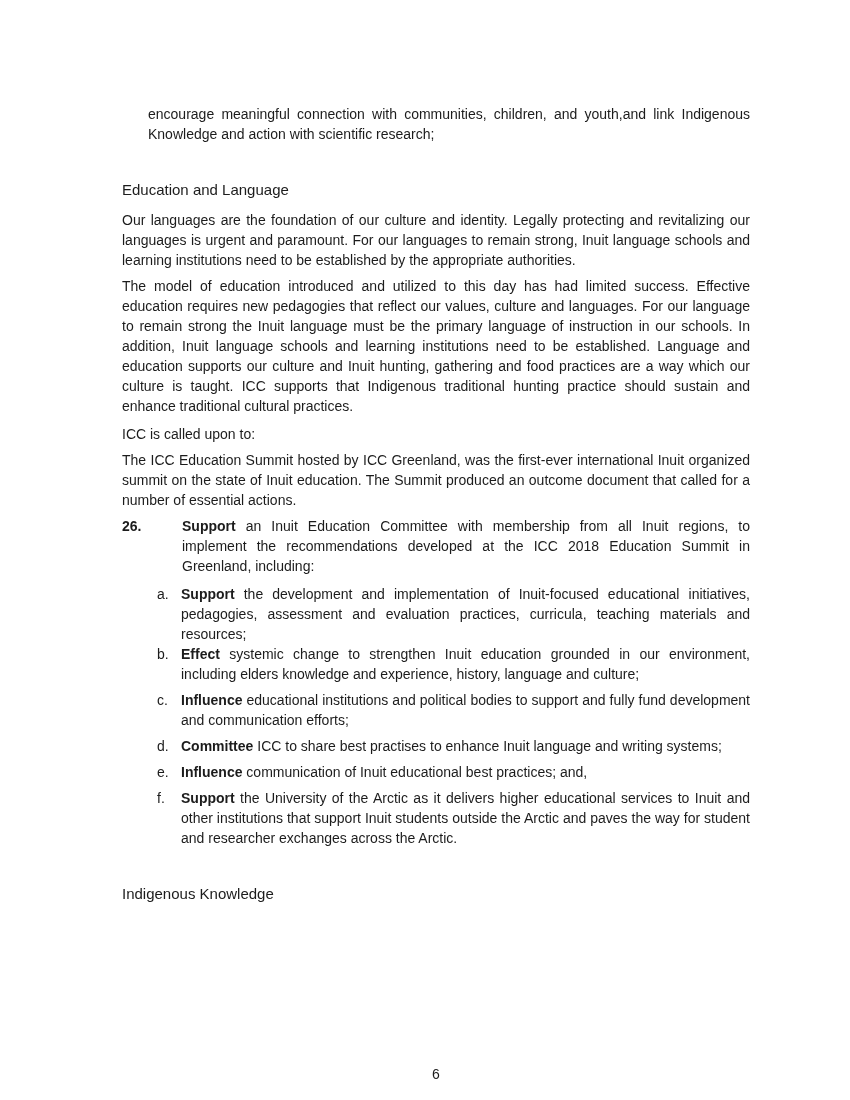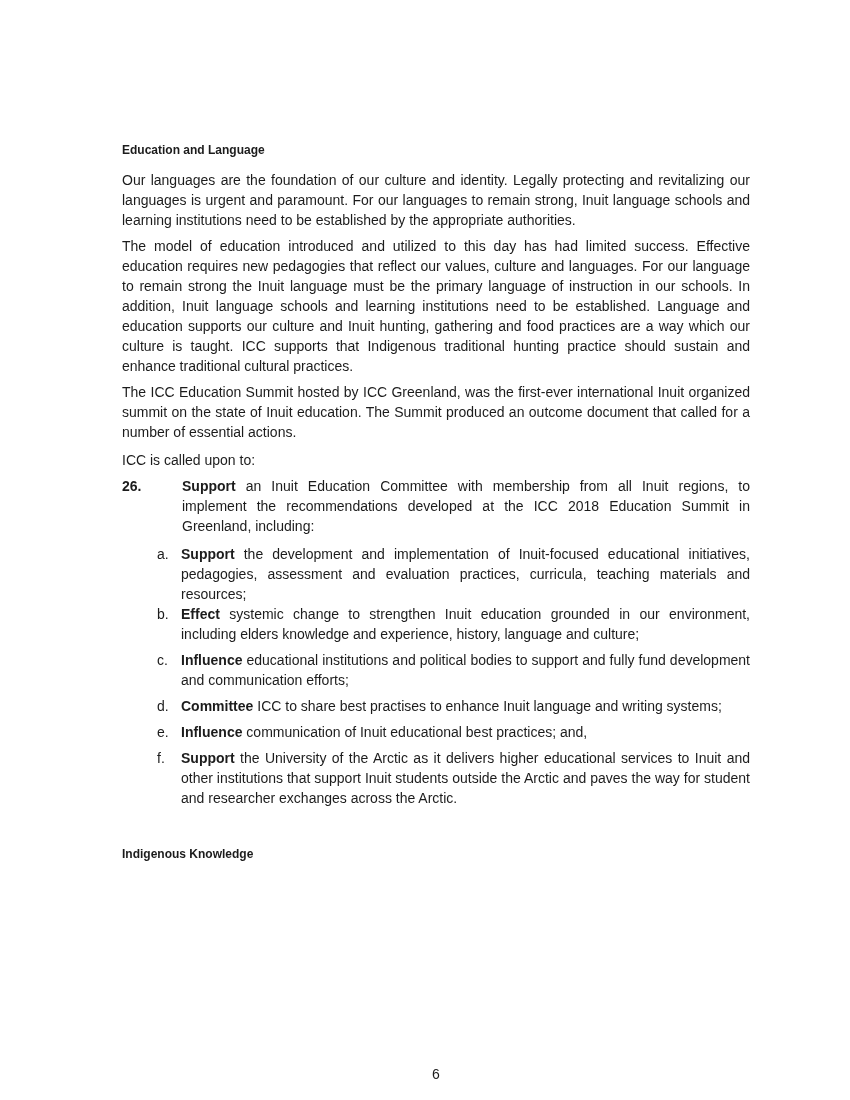--- a/index.html
+++ b/index.html
@@ -27,23 +27,23 @@
   }
   .para {
     text-align: justify;
     margin: 0;
   }
   .continuation {
     margin-left: 26px;
     margin-bottom: 0;
   }
   h2.section-heading {
-    font-size: 12px;
+    font-size: 15px;
     line-height: 20px;
-    font-weight: bold;
+    font-weight: normal;
     margin: 36px 0 10px 0;
     text-align: left;
   }
   .p1 { margin-top: 10px; }
   .p2 { margin-top: 6px; }
   .p3 { margin-top: 6px; }
   .call-line {
     margin-top: 8px;
     text-align: left;
   }
@@ -84,30 +84,31 @@
     font-size: 14px;
     color: #1c1c1c;
   }
 </style>
 </head>
 <body>
 
 <div class="page">
   <div class="content">
 
+    <p class="para continuation">encourage meaningful connection with communities, children, and youth,and link Indigenous Knowledge and action with scientific research;</p>
 
     <h2 class="section-heading">Education and Language</h2>
 
     <p class="para p1">Our languages are the foundation of our culture and identity. Legally protecting and revitalizing our languages is urgent and paramount. For our languages to remain strong, Inuit language schools and learning institutions need to be established by the appropriate authorities.</p>
 
     <p class="para p2">The model of education introduced and utilized to this day has had limited success. Effective education  requires new pedagogies that reflect our values, culture and languages. For our language to remain strong the Inuit language must be the primary language of instruction in our schools. In addition, Inuit language schools and learning institutions need to be established. Language and education supports our culture and Inuit hunting, gathering and food practices are a way which our culture is taught. ICC supports that Indigenous traditional hunting practice should sustain and enhance traditional cultural practices.</p>
 
+    <p class="para call-line">ICC is called upon to:</p>
+
     <p class="para p3">The ICC Education Summit hosted by ICC Greenland, was the first-ever international Inuit organized summit on the state of Inuit education. The Summit  produced an outcome document that called for a number of essential actions.</p>
-
-    <p class="para call-line">ICC is called upon to:</p>
 
     <div class="num-item">
       <span class="num">26.</span>
       <div class="item-body"><span class="lead">Support</span> <span>an Inuit Education Committee with membership from all Inuit regions, to implement the recommendations developed at the ICC 2018 Education Summit in Greenland, including:</span></div>
     </div>
 
     <div class="sub-item first">
       <span class="letter">a.</span>
       <div class="item-body"><span class="lead">Support</span> <span>the development and implementation of Inuit-focused educational initiatives, pedagogies, assessment and evaluation practices, curricula, teaching materials and resources;</span></div>
     </div>

